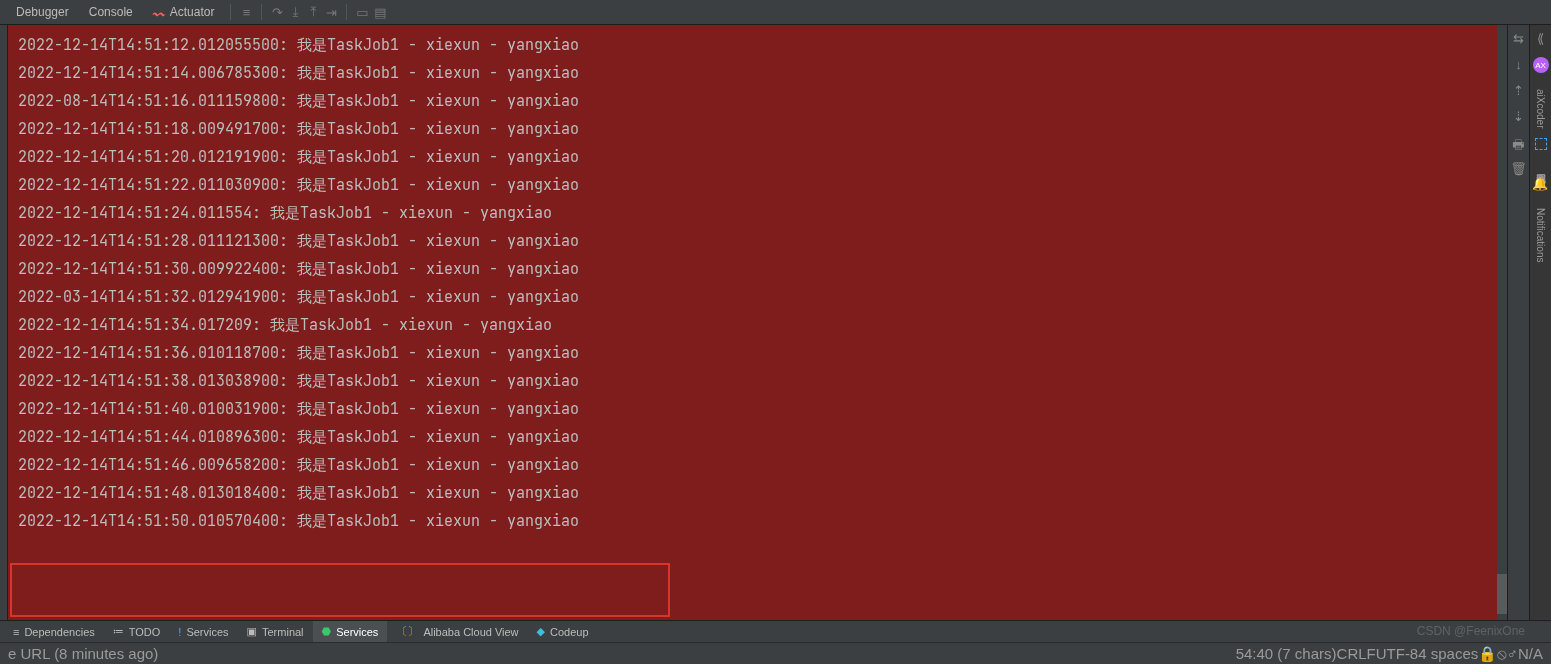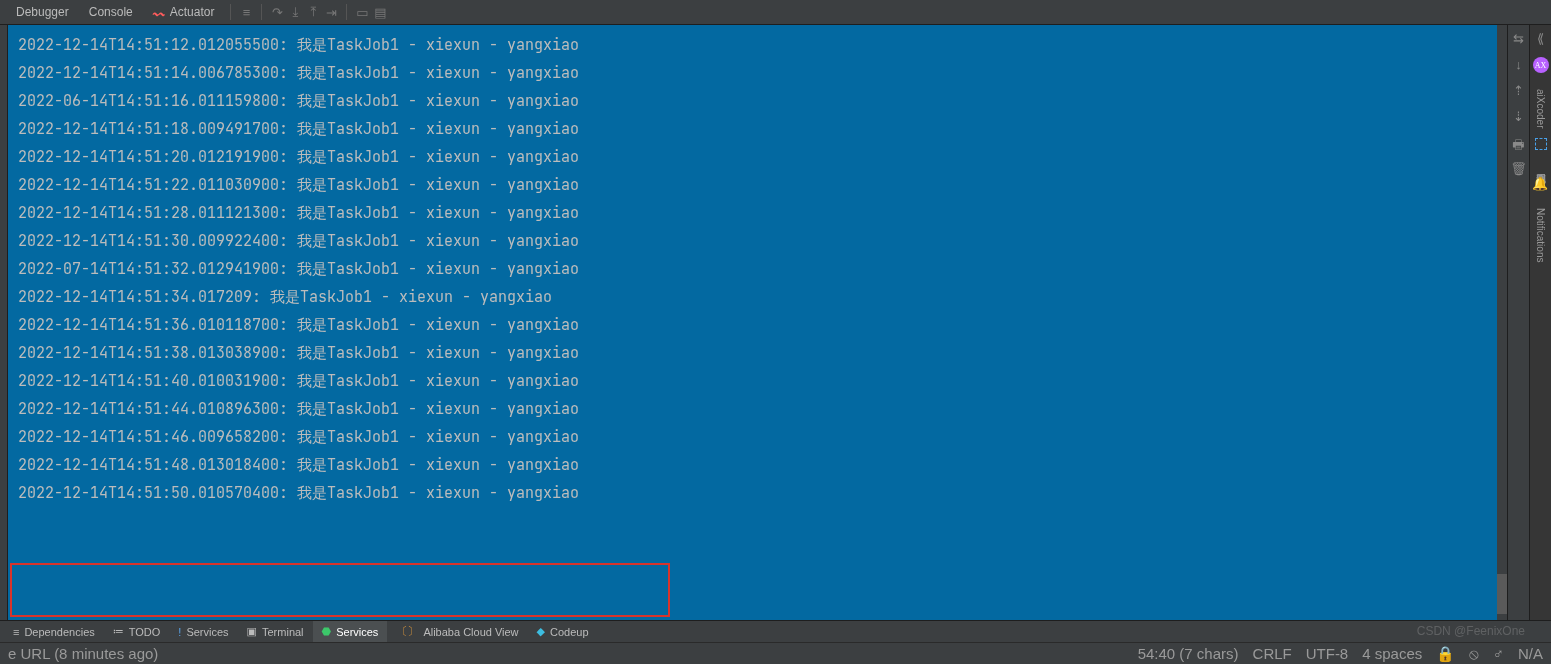--- a/index.html
+++ b/index.html
@@ -28,21 +28,21 @@
 
 
 .middle { display:flex; flex:1; min-height:0; }
 
 .left-gutter {
   width:8px; background:#3c3f41;
   border-right:1px solid #1e1e1e;
 }
 .console-wrap {
   flex:1; display:flex; flex-direction:column;
-  background:#0369a1; min-width:0;
+  background:#7f1d1d; min-width:0;
 }
 .console {
   flex:1; padding:6px 6px 6px 10px;
   font-family:"JetBrains Mono","Consolas",monospace;
   font-size:15px; line-height:28px;
   color:#bcbcbc; overflow:hidden; position:relative;
 }
 .log { white-space:pre; }
 .highlight-box {
   position:absolute;
@@ -64,21 +64,21 @@
   width:22px; background:#3c3f41;
   border-left:1px solid #1e1e1e;
   display:flex; flex-direction:column; align-items:center; gap:10px;
   padding-top:6px;
 }
 .rail.outer { background:#363636; }
 .rail .ri { width:16px; height:16px; color:#8a8a8a; cursor:pointer; font-size:13px; text-align:center; }
 .rail .av {
   width:16px; height:16px; border-radius:50%;
   background:#b861ff; display:flex; align-items:center; justify-content:center;
-  font-size:8px; color:#fff; cursor:pointer;font-family:Liberation Serif, serif;
+  font-size:8px; color:#fff; cursor:pointer;
 }
 .rail .vlabel {
   writing-mode:vertical-rl; text-orientation:mixed;
   font-size:10px; color:#9a9a9a; margin-top:6px; cursor:pointer;
 }
 .rail .bell { color:#9a9a9a; }
 .square-icon { border:1.5px dashed #49a0e8; width:12px; height:12px; }
 
 
 .bottom-tabs {
@@ -98,21 +98,21 @@
 .c-lblue  { color:#3dbde0; }
 
 
 .status-bar {
   height:22px; background:#3c3f41;
   border-top:1px solid #2a2a2a;
   display:flex; align-items:center;
   padding:0 8px; font-size:15px; color:#9a9a9a;
 }
 .status-left { display:flex; align-items:center; gap:6px; }
-.status-right { margin-left:auto; display:flex; align-items:center; gap:14px; }
+.status-right { margin-left:auto; display:flex; align-items:center; }
 .watermark {
   position:absolute; right:26px; bottom:26px;
   font-size:12px; color:rgba(200,200,200,0.25);
   font-family:Arial,sans-serif; pointer-events:none;
 }
 </style>
 </head>
 <body>
 
 <div class="ide">
@@ -137,27 +137,28 @@
   </div>
 
   <div class="middle">
     <div class="left-gutter"></div>
 
     <div class="console-wrap">
       <div class="console">
         <div id="log-lines">
             <div class="log">2022-12-14T14:51:12.012055500: 我是TaskJob1 - xiexun - yangxiao</div>
             <div class="log">2022-12-14T14:51:14.006785300: 我是TaskJob1 - xiexun - yangxiao</div>
-            <div class="log">2022-06-14T14:51:16.011159800: 我是TaskJob1 - xiexun - yangxiao</div>
+            <div class="log">2022-08-14T14:51:16.011159800: 我是TaskJob1 - xiexun - yangxiao</div>
             <div class="log">2022-12-14T14:51:18.009491700: 我是TaskJob1 - xiexun - yangxiao</div>
             <div class="log">2022-12-14T14:51:20.012191900: 我是TaskJob1 - xiexun - yangxiao</div>
             <div class="log">2022-12-14T14:51:22.011030900: 我是TaskJob1 - xiexun - yangxiao</div>
+            <div class="log">2022-12-14T14:51:24.011554: 我是TaskJob1 - xiexun - yangxiao</div>
             <div class="log">2022-12-14T14:51:28.011121300: 我是TaskJob1 - xiexun - yangxiao</div>
             <div class="log">2022-12-14T14:51:30.009922400: 我是TaskJob1 - xiexun - yangxiao</div>
-            <div class="log">2022-07-14T14:51:32.012941900: 我是TaskJob1 - xiexun - yangxiao</div>
+            <div class="log">2022-03-14T14:51:32.012941900: 我是TaskJob1 - xiexun - yangxiao</div>
             <div class="log">2022-12-14T14:51:34.017209: 我是TaskJob1 - xiexun - yangxiao</div>
             <div class="log">2022-12-14T14:51:36.010118700: 我是TaskJob1 - xiexun - yangxiao</div>
             <div class="log">2022-12-14T14:51:38.013038900: 我是TaskJob1 - xiexun - yangxiao</div>
             <div class="log">2022-12-14T14:51:40.010031900: 我是TaskJob1 - xiexun - yangxiao</div>
             <div class="log">2022-12-14T14:51:44.010896300: 我是TaskJob1 - xiexun - yangxiao</div>
             <div class="log">2022-12-14T14:51:46.009658200: 我是TaskJob1 - xiexun - yangxiao</div>
             <div class="log">2022-12-14T14:51:48.013018400: 我是TaskJob1 - xiexun - yangxiao</div>
             <div class="log">2022-12-14T14:51:50.010570400: 我是TaskJob1 - xiexun - yangxiao</div>
           </div>
         <div class="highlight-box" style="top: 538px; left: 2px; width: 660px; height: 54px;"></div>

